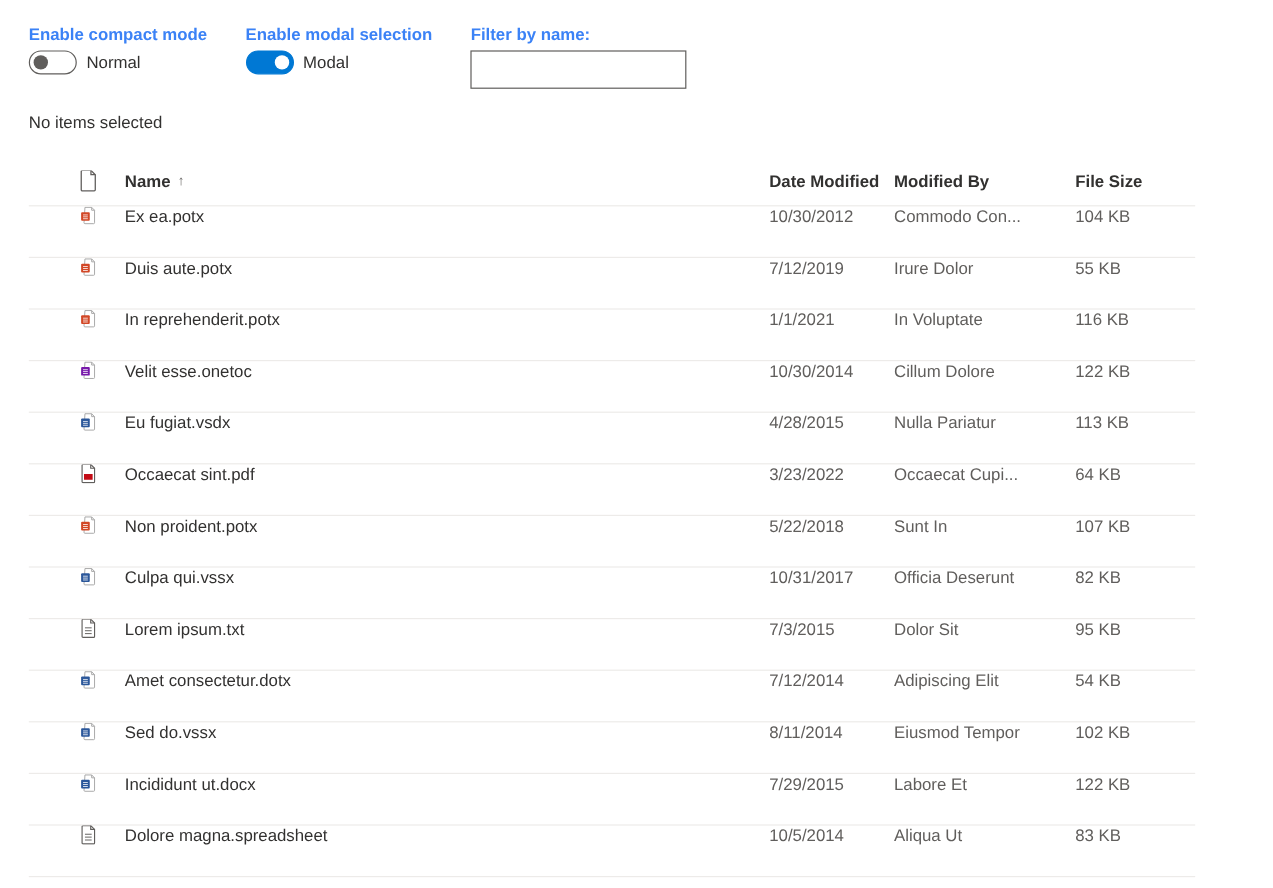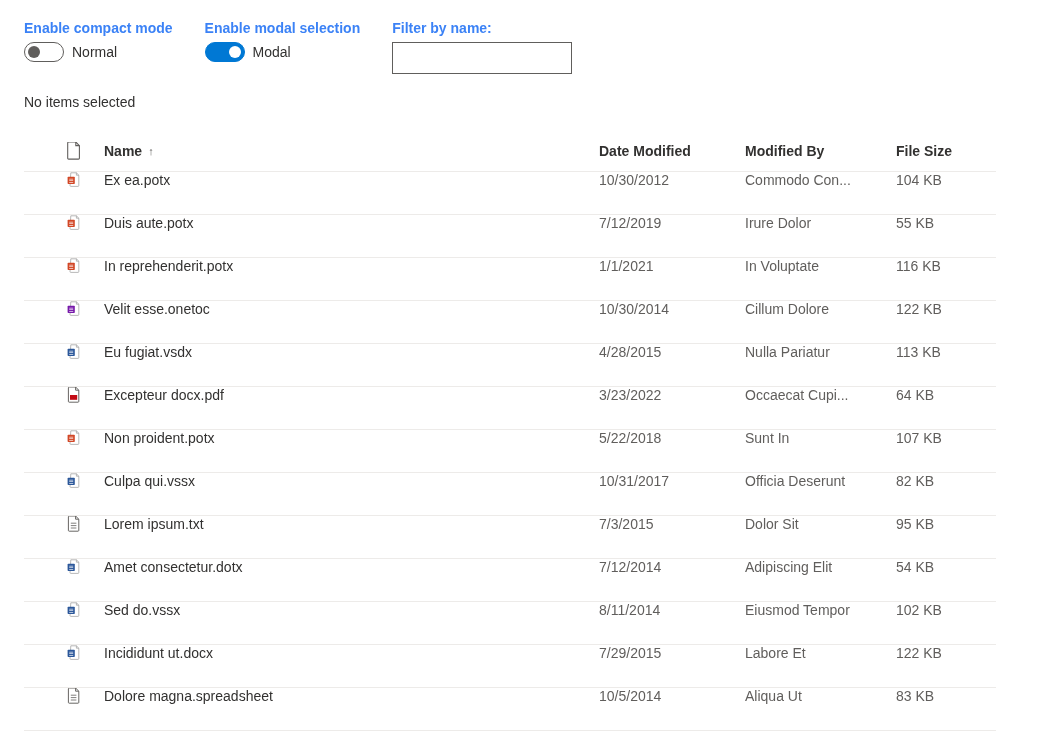--- a/index.html
+++ b/index.html
@@ -36,21 +36,21 @@
 }
 .status { font-size: 14px; color: #323130; margin-bottom: 20px; }
 .table { width: 100%; }
 .header-row {
   display: flex; align-items: center; height: 42px;
   border-bottom: 1px solid #edebe9; padding-left: 36px;
 }
 .header-row .col { font-weight: 700; font-size: 14px; color: #323130; }
 .col-icon { width: 44px; display: flex; align-items: center; justify-content: flex-start; padding-left: 6px; }
 .col-name { flex: 1; min-width: 0; display: flex; align-items: center; gap: 6px; }
-.col-date { width: 146px; }
+.col-date { width: 104px; }
 .col-modby { width: 151px; white-space: nowrap; overflow: hidden; text-overflow: ellipsis; }
 .col-size { width: 100px; }
 .sort-arrow { font-size: 11px; color: #605e5c; }
 .row {
   display: flex; align-items: flex-start; height: 43px;
   border-bottom: 1px solid #edebe9; padding-left: 36px;
   cursor: pointer;
 }
 .row .col { font-size: 14px; color: #323130; }
 .row .col-date, .row .col-modby, .row .col-size { color: #605e5c; }
@@ -186,21 +186,21 @@
           <div class="col col-size">113 KB</div>
         </div>
         <div class="row">
           <div class="col col-icon">
             <svg class="file-icon" viewBox="0 0 16 20">
               <path d="M2 0 h8 l4 4 v14 a1 1 0 0 1 -1 1 h-11 a1 1 0 0 1 -1 -1 v-17 a1 1 0 0 1 1 -1 z" fill="none" stroke="#605e5c" stroke-width="1.2"></path>
               <path d="M10 0 v4 h4" fill="none" stroke="#605e5c" stroke-width="1.2"></path>
               <rect x="3" y="10" width="9" height="6" fill="#c30b15"></rect>
             </svg>
           </div>
-          <div class="col col-name">Excepteur docx.pdf</div>
+          <div class="col col-name">Occaecat sint.pdf</div>
           <div class="col col-date">3/23/2022</div>
           <div class="col col-modby">Occaecat Cupi...</div>
           <div class="col col-size">64 KB</div>
         </div>
         <div class="row">
           <div class="col col-icon">
             <svg class="file-icon" viewBox="0 0 16 20">
               <path d="M4 1 h7 l3 3 v13 a1 1 0 0 1 -1 1 h-9 a1 1 0 0 1 -1 -1 z" fill="#fff" stroke="#a6a6a6" stroke-width="1"></path>
               <path d="M11 1 v3 h3" fill="none" stroke="#a6a6a6" stroke-width="1"></path>
               <rect x="0" y="6" width="9" height="9" rx="1" fill="#d24726"></rect>

